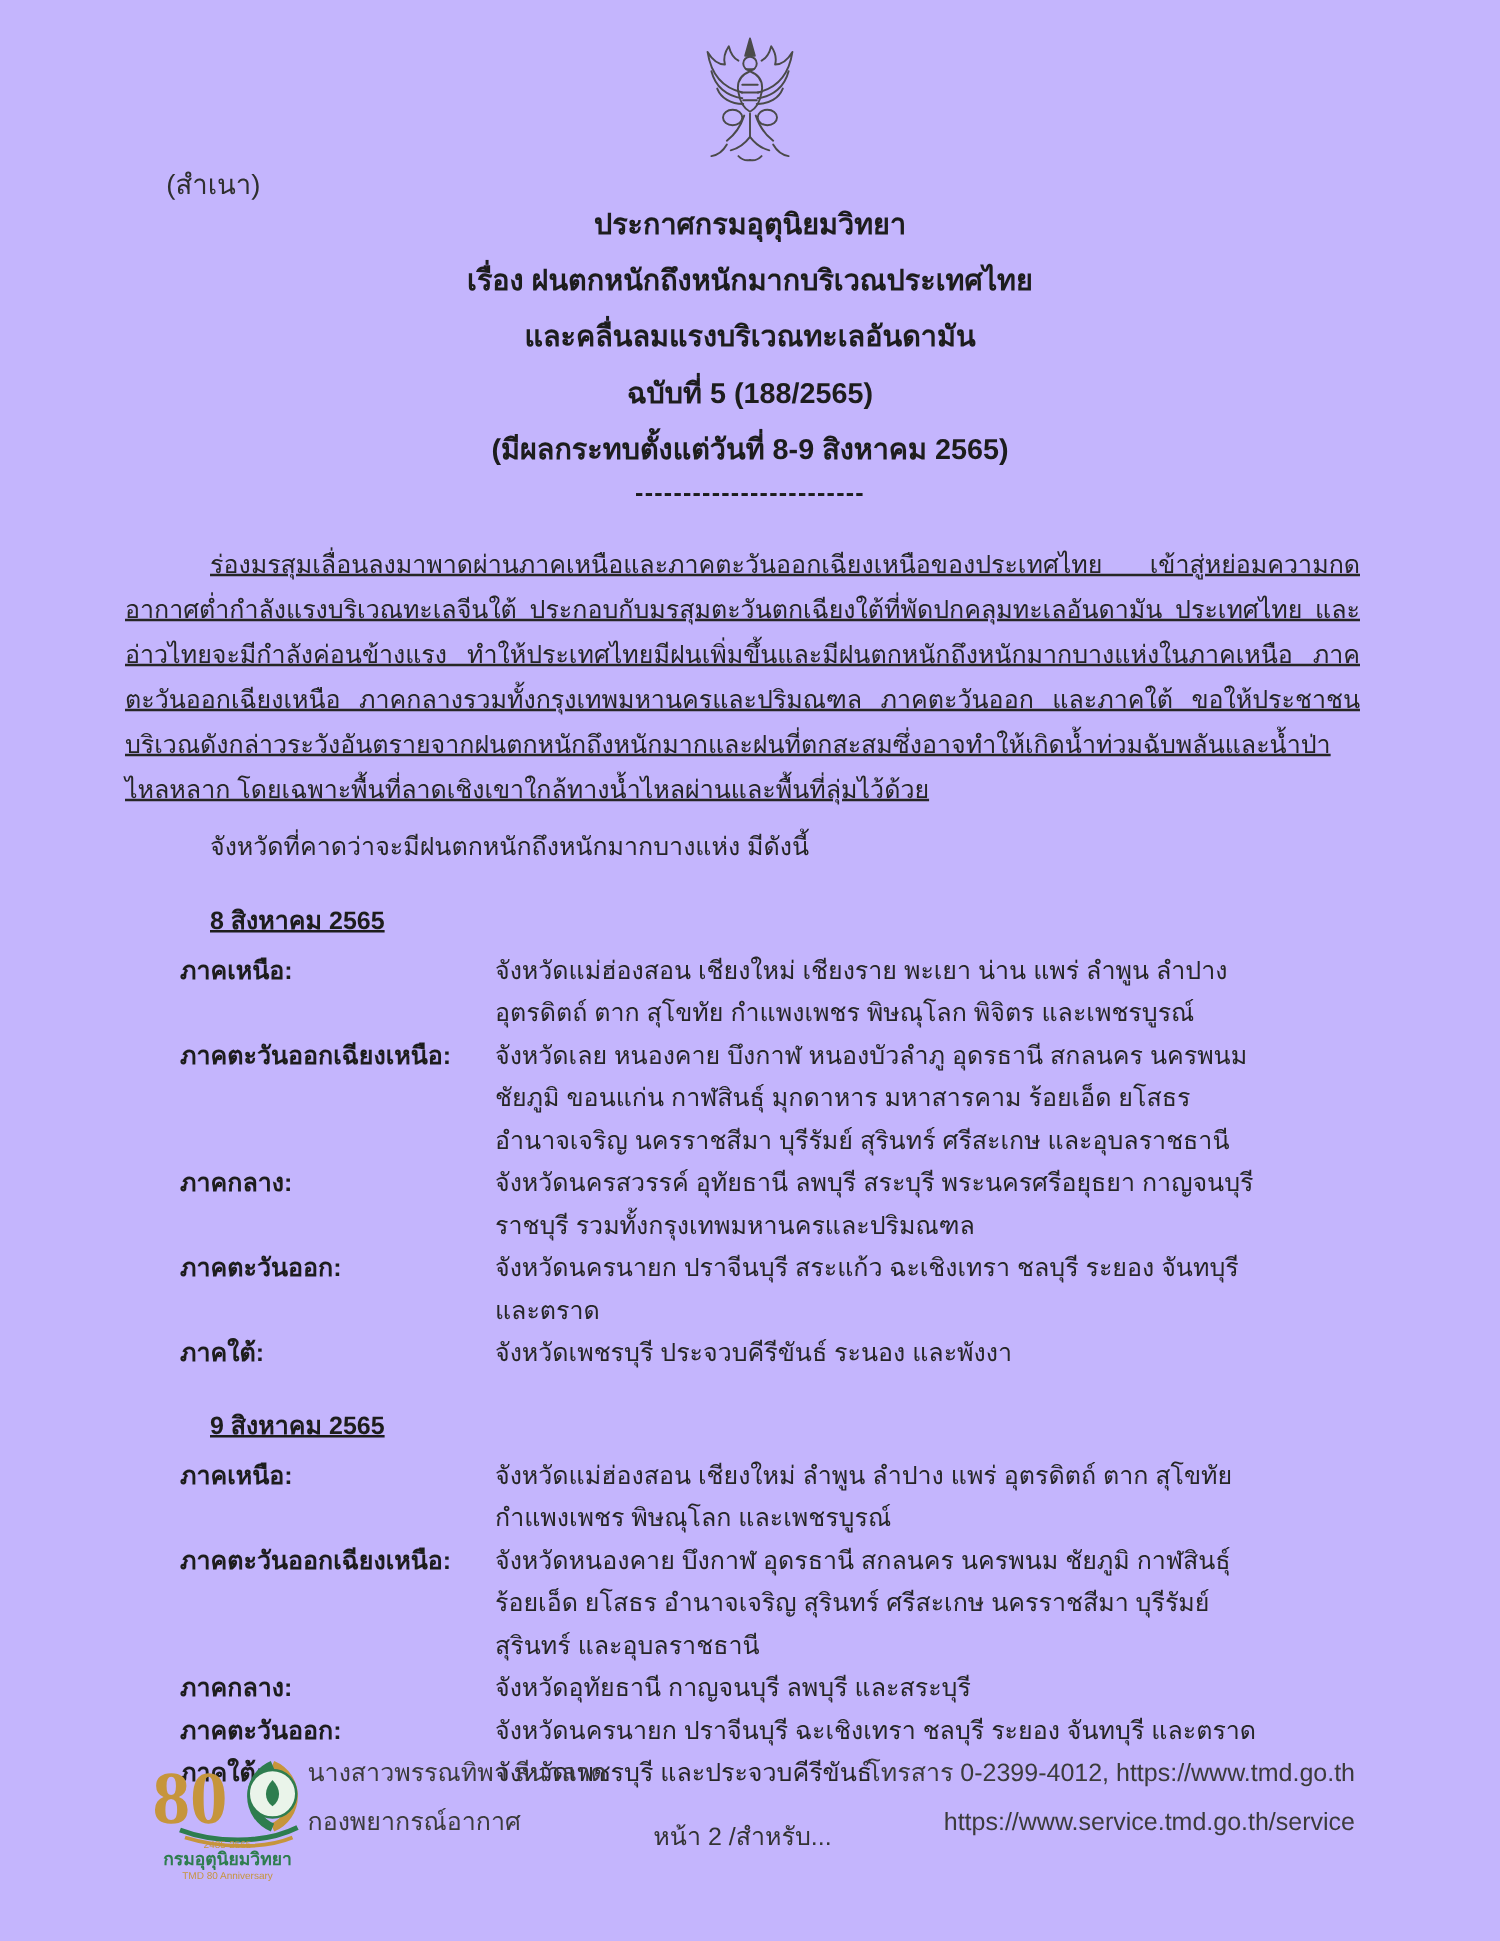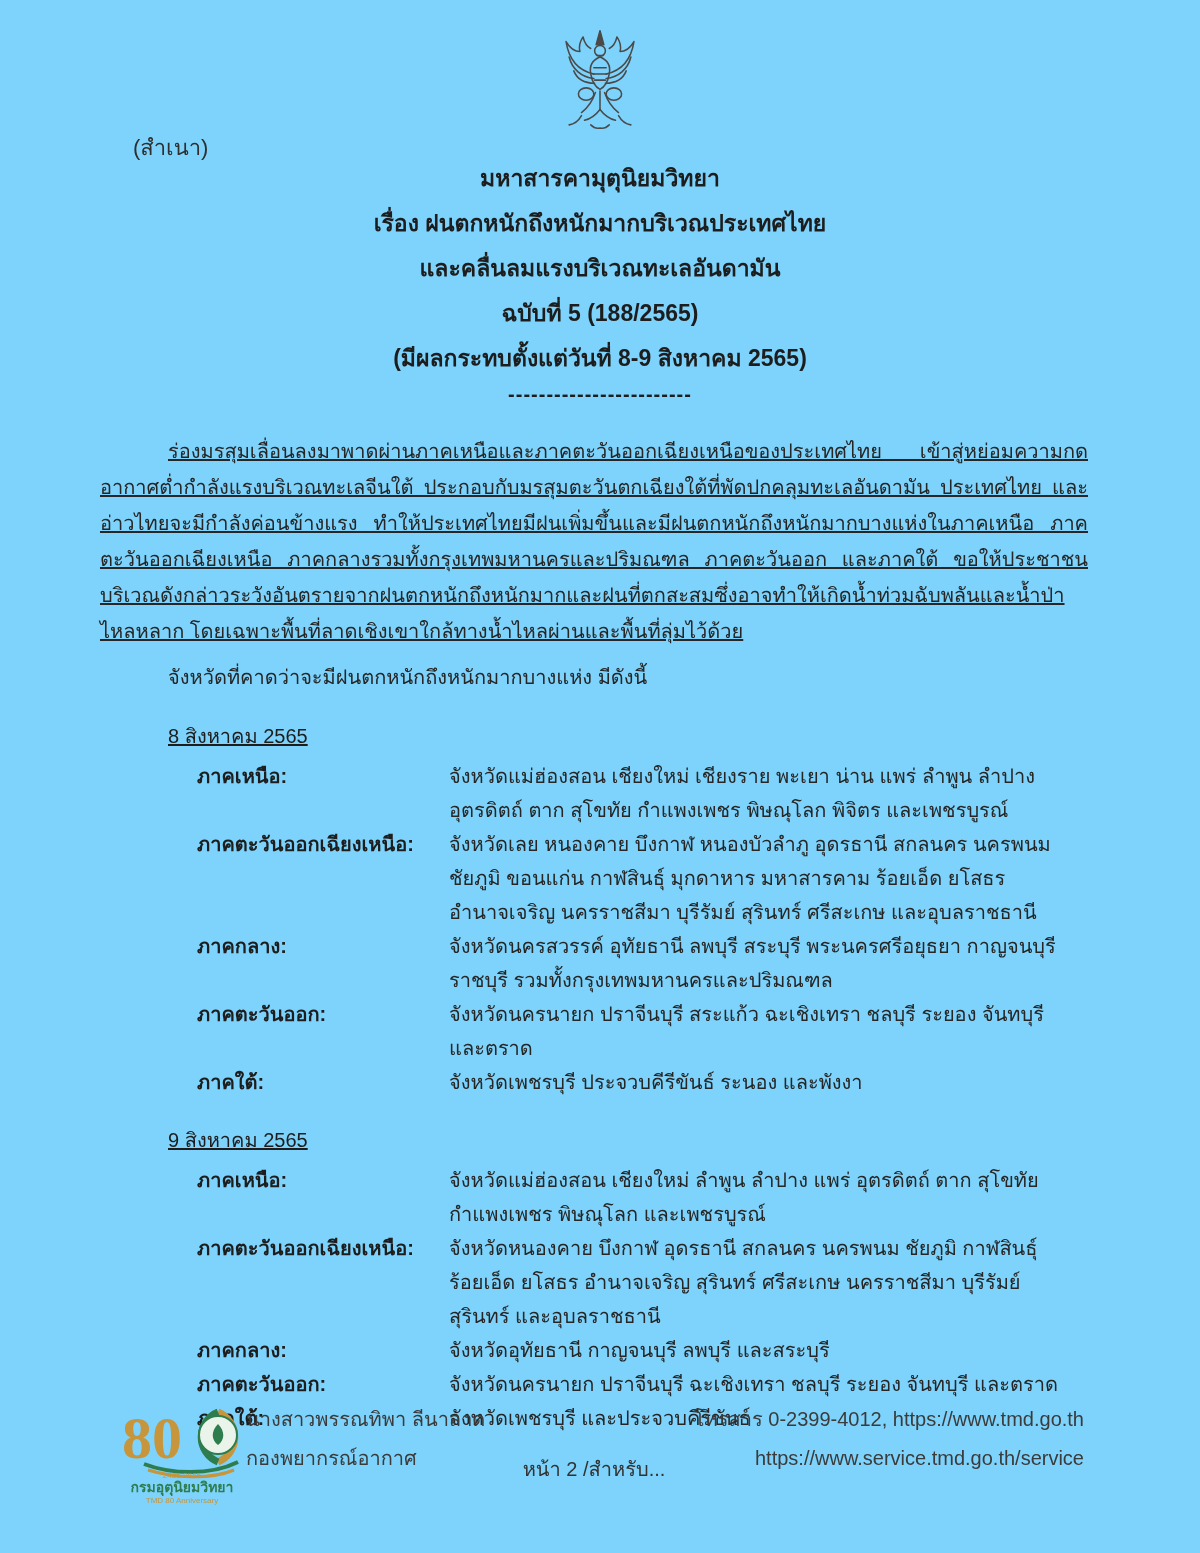--- a/index.html
+++ b/index.html
@@ -3,21 +3,21 @@
 <meta charset="utf-8">
 <style>
   * { margin: 0; padding: 0; box-sizing: border-box; }
   html, body { background: #e8e8e8; }
   body { font-family: "Liberation Sans", "DejaVu Sans", sans-serif; }
   .page {
     position: relative;
     width: 1200px;
     height: 1553px;
     margin: 0 auto;
-    background: #7dd3fc;
+    background: #c4b5fd;
     color: #222222;
     overflow: hidden;
   }
   .emblem-wrap {
     width: 112px;
     margin: 26px auto 0 auto;
     text-align: center;
   }
   .copy-label {
     position: absolute;
@@ -54,28 +54,28 @@
     text-indent: 68px;
     text-decoration: underline;
   }
   .lead-line {
     margin-top: 10px;
     line-height: 36px;
     text-indent: 68px;
   }
   .date-heading {
     margin: 26px 0 8px 68px;
-    font-weight: normal;
+    font-weight: bold;
     text-decoration: underline;
     line-height: 30px;
     font-size: 20px;
     color: #1d1d1d;
   }
   .region-table {
-    margin-left: 97px;
+    margin-left: 44px;
     display: grid;
     grid-template-columns: 252px 620px;
     line-height: 34px;
   }
   .region-label { font-weight: bold; color: #1d1d1d; }
   .region-provinces { color: #262626; }
   .page-note {
     margin-top: 18px;
     text-align: center;
     line-height: 32px;
@@ -143,21 +143,21 @@
         <path d="M46 116 C42 123 37 127 30 128"></path>
         <path d="M94 116 C98 123 103 127 110 128"></path>
         <path d="M58 128 C62 132 66 133 70 132 C74 133 78 132 82 128"></path>
       </g>
     </svg>
   </div>
 
   <div class="copy-label">(สำเนา)</div>
 
   <div class="title-block">
-    <div class="t-line">มหาสารคามุตุนิยมวิทยา</div>
+    <div class="t-line">ประกาศกรมอุตุนิยมวิทยา</div>
     <div class="t-line">เรื่อง ฝนตกหนักถึงหนักมากบริเวณประเทศไทย</div>
     <div class="t-line">และคลื่นลมแรงบริเวณทะเลอันดามัน</div>
     <div class="t-line">ฉบับที่ 5 (188/2565)</div>
     <div class="t-line">(มีผลกระทบตั้งแต่วันที่ 8-9 สิงหาคม 2565)</div>
   </div>
 
   <div class="divider">------------------------</div>
 
   <div class="content">
 

